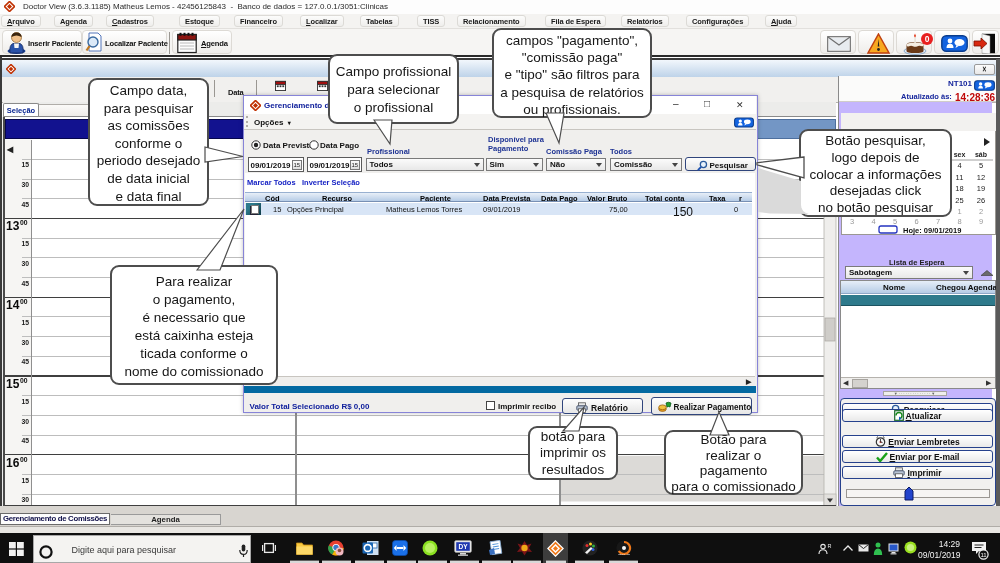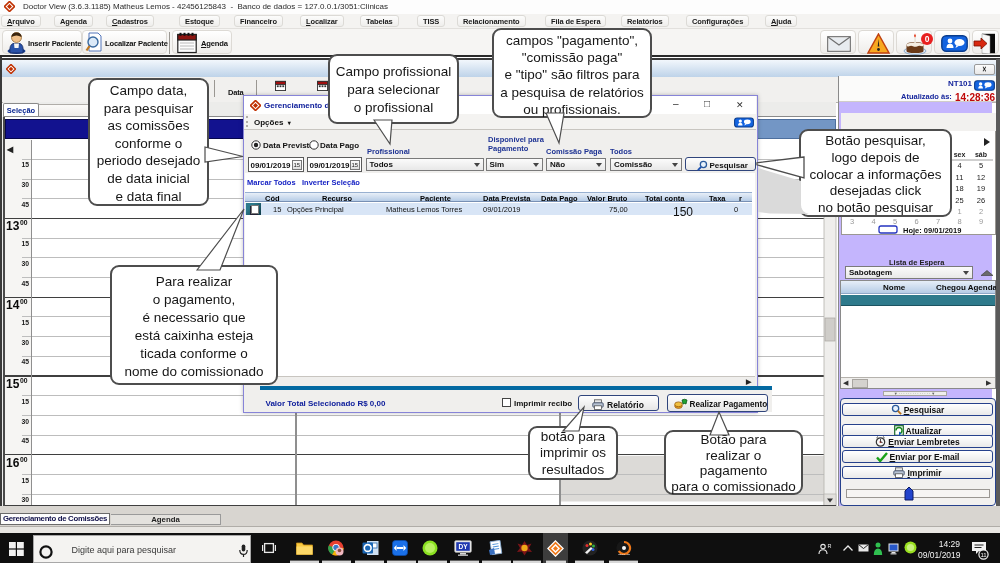--- a/index.html
+++ b/index.html
@@ -355,21 +355,21 @@
     </div>
   </div>
 
   <div class="abs" style="left:44px;top:314.5px;width:64px;height:5px;background:#efeeec;border:1px solid #a8a5a0;font-size:4px;color:#666;line-height:3px;text-align:center;letter-spacing:1px;">▼··············▼</div>
 
   <div class="abs" style="left:1px;top:322px;width:156px;height:108px;border:1.5px solid #26418c;border-radius:4px;background:#f2f1ef;"></div>
   <div class="sbtn" style="top:327px;"><svg style="display:inline-block;vertical-align:-2px;margin-right:2px" width="11" height="11" viewBox="0 0 12 12">
           <circle cx="5" cy="5" r="3.4" fill="#e8f2fc" stroke="#2a5a9c" stroke-width="1.4"></circle>
           <line x1="7.5" y1="7.5" x2="11" y2="11" stroke="#b87018" stroke-width="2"></line>
         </svg><u>P</u>esquisar</div>
-  <div class="sbtn" style="top:348px;"><svg style="display:inline-block;vertical-align:-2px;margin-right:2px" width="10" height="11" viewBox="0 0 10 11">
+  <div class="sbtn" style="top:333px;"><svg style="display:inline-block;vertical-align:-2px;margin-right:2px" width="10" height="11" viewBox="0 0 10 11">
           <rect x="0.7" y="0.7" width="8.6" height="9.6" fill="#fff" stroke="#1a6a2a" stroke-width="1.2"></rect>
           <path d="M2 5.5 A3 3 0 1 1 5 8.5" fill="none" stroke="#18881c" stroke-width="1.4"></path>
           <path d="M5 10.5 L7.5 8.5 L5 6.5 Z" fill="#1060c0"></path>
         </svg><u>A</u>tualizar</div>
   <div class="sbtn" style="top:358.5px;"><svg style="display:inline-block;vertical-align:-2px;margin-right:2px" width="11" height="11" viewBox="0 0 11 11">
           <circle cx="5.5" cy="6" r="4.2" fill="#f8f8f8" stroke="#333" stroke-width="1.2"></circle>
           <circle cx="5.5" cy="6" r="1" fill="#c02020"></circle>
           <line x1="5.5" y1="6" x2="5.5" y2="3" stroke="#333" stroke-width="0.9"></line>
           <line x1="5.5" y1="6" x2="7.6" y2="6.6" stroke="#333" stroke-width="0.9"></line>
           <line x1="1.5" y1="1.8" x2="3" y2="0.6" stroke="#333" stroke-width="1"></line>
@@ -478,21 +478,21 @@
       <span class="abs" style="left:364px;top:2px;font-size:7.5px;color:#111;">75,00</span>
       <span class="abs" style="left:428px;top:2px;font-size:12px;color:#111;">150</span>
       <span class="abs" style="left:489px;top:2px;font-size:7.5px;color:#111;">0</span>
     </div>
   </div>
 
   <div class="abs" style="left:1px;top:280.3px;width:510px;height:9.5px;background:#efeeec;border-top:1px solid #c8c5c0;">
     <span class="abs b" style="left:501px;top:0.5px;font-size:7px;color:#222;">▶</span>
   </div>
 
-  <div class="abs" style="left:16px;top:289.8px;width:512px;height:26.5px;background:#f0efed;border-top:4px solid #0369a1;">
+  <div class="abs" style="left:0;top:289.8px;width:512px;height:26.5px;background:#f0efed;border-top:7px solid #0369a1;">
     <span class="abs b" style="left:5.5px;top:9px;font-size:8px;color:#10209c;">Valor Total Selecionado R$ 0,00</span>
     <div class="abs" style="left:241.5px;top:8px;width:9.5px;height:9.5px;background:#fff;border:1.2px solid #444;"></div>
     <span class="abs b" style="left:254px;top:9px;font-size:8px;color:#111;">Imprimir recibo</span>
     <div class="dbtn" style="left:318px;top:5px;width:81px;height:16.5px;padding-left:23px;">
       <svg class="abs" style="left:13px;top:3px" width="12" height="11" viewBox="0 0 12 11">
             <rect x="2.5" y="0.8" width="7" height="3.4" fill="#e8e8e8" stroke="#555" stroke-width="0.8"></rect>
             <rect x="0.8" y="3.8" width="10.4" height="4.4" rx="1" fill="#b8c4d4" stroke="#44506a" stroke-width="0.9"></rect>
             <rect x="2.5" y="6.8" width="7" height="3.6" fill="#fff" stroke="#555" stroke-width="0.8"></rect>
           </svg>
       <span class="abs" style="left:28px;top:4px;font-size:8.5px;">Relatório</span>

